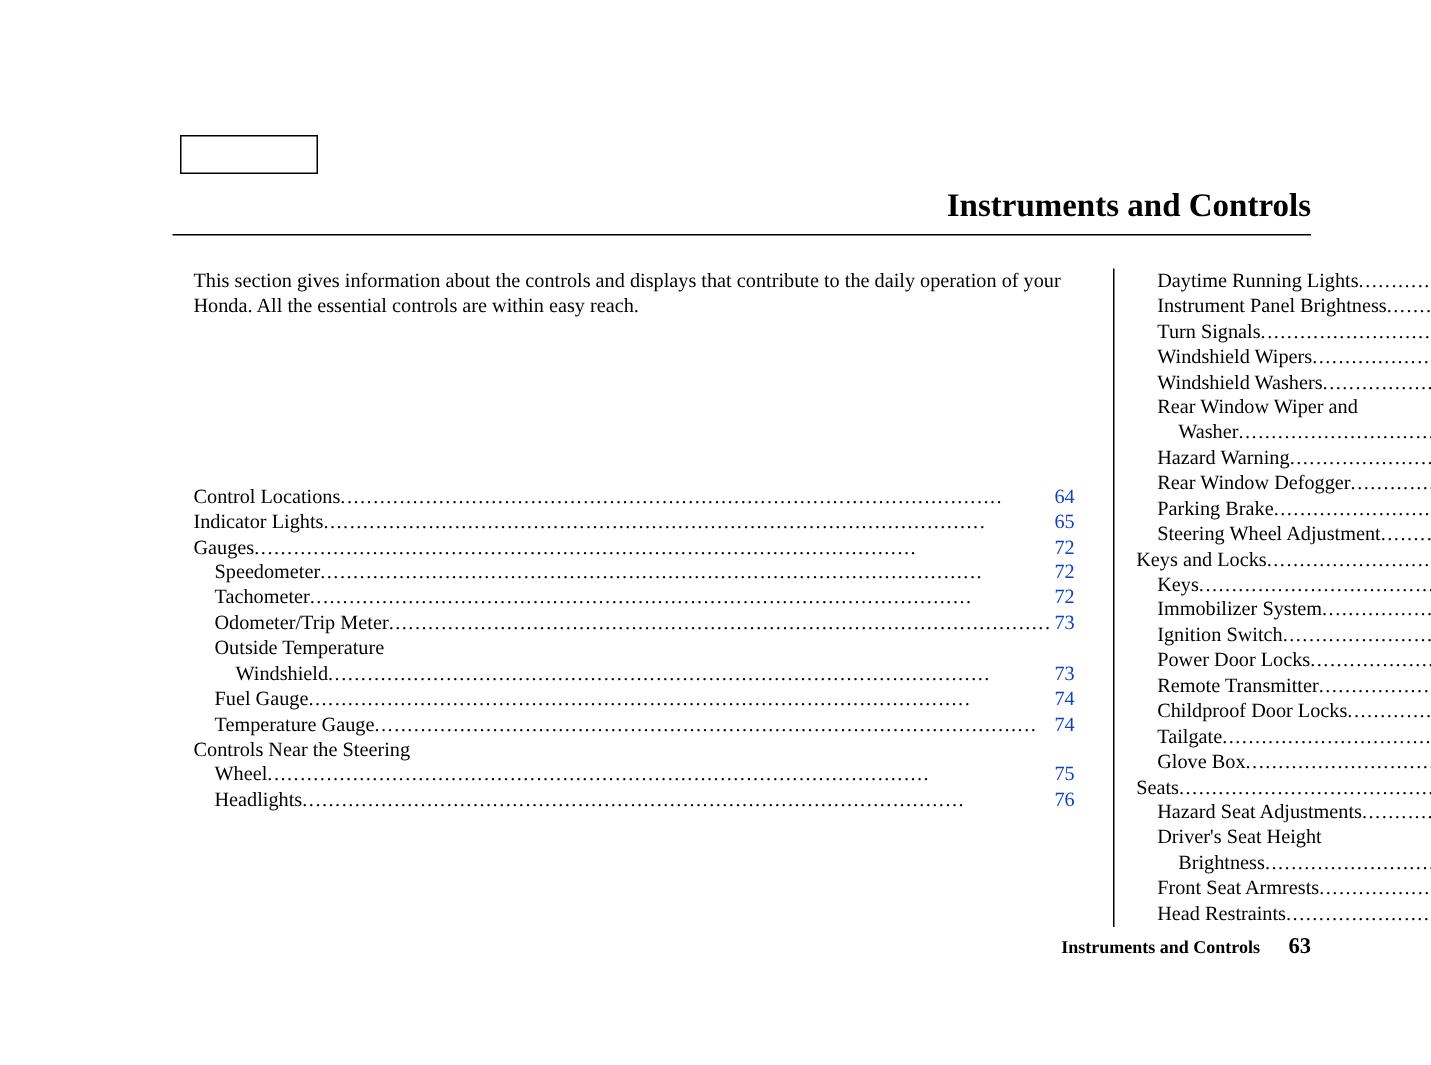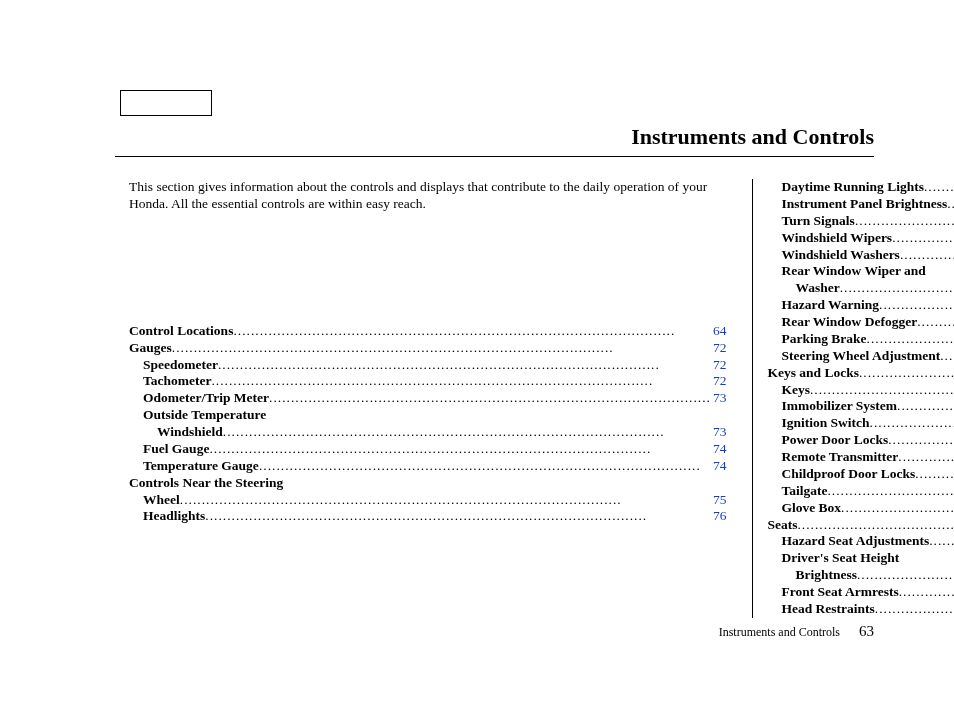--- a/index.html
+++ b/index.html
@@ -58,21 +58,20 @@
     margin: 0;
     padding: 0;
   }
   .toc-item {
     display: flex;
     align-items: baseline;
     white-space: nowrap;
   }
   .toc-label {
     flex: 0 0 auto;
-    font-weight: bold;
   }
   .indent1 .toc-label { padding-left: 14px; }
   .indent2 .toc-label { padding-left: 28px; }
   .dots {
     flex: 1 1 auto;
     overflow: hidden;
     letter-spacing: 1px;
   }
   .dots::after {
     content: ".....................................................................................................";
@@ -81,21 +80,21 @@
   .pg {
     flex: 0 0 auto;
     color: #1040c8;
     padding-left: 2px;
   }
   .footer {
     position: absolute;
     right: 80px;
     bottom: 70px;
     font-size: 12px;
-    font-weight: normal;
+    font-weight: bold;
   }
   .footer .ftitle { margin-right: 16px; }
   .footer .fnum { font-size: 15px; }
 </style>
 </head>
 <body>
 
 <div class="top-box"></div>
 
 <div class="page">
@@ -105,20 +104,25 @@
   <div class="columns">
     <div class="col">
       <div class="intro">This section gives information about the controls and displays that contribute to the daily operation of your Honda. All the essential controls are within easy reach.</div>
       <div class="toc-list">
           <div class="toc-item">
             <span class="toc-label">Control Locations </span>
             <span class="dots"></span>
             <span class="pg"> 64</span>
           </div>
           <div class="toc-item">
+            <span class="toc-label">Indicator Lights </span>
+            <span class="dots"></span>
+            <span class="pg"> 65</span>
+          </div>
+          <div class="toc-item">
             <span class="toc-label">Gauges </span>
             <span class="dots"></span>
             <span class="pg"> 72</span>
           </div>
           <div class="toc-item indent1">
             <span class="toc-label">Speedometer </span>
             <span class="dots"></span>
             <span class="pg"> 72</span>
           </div>
           <div class="toc-item indent1">

